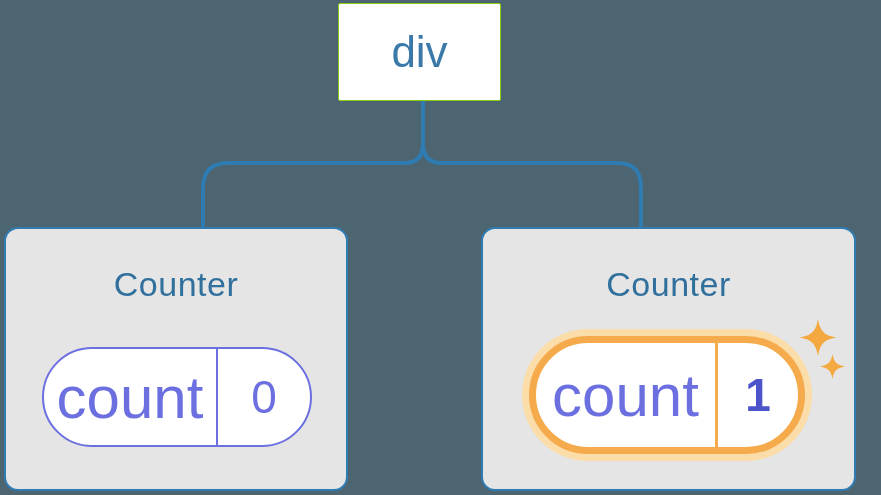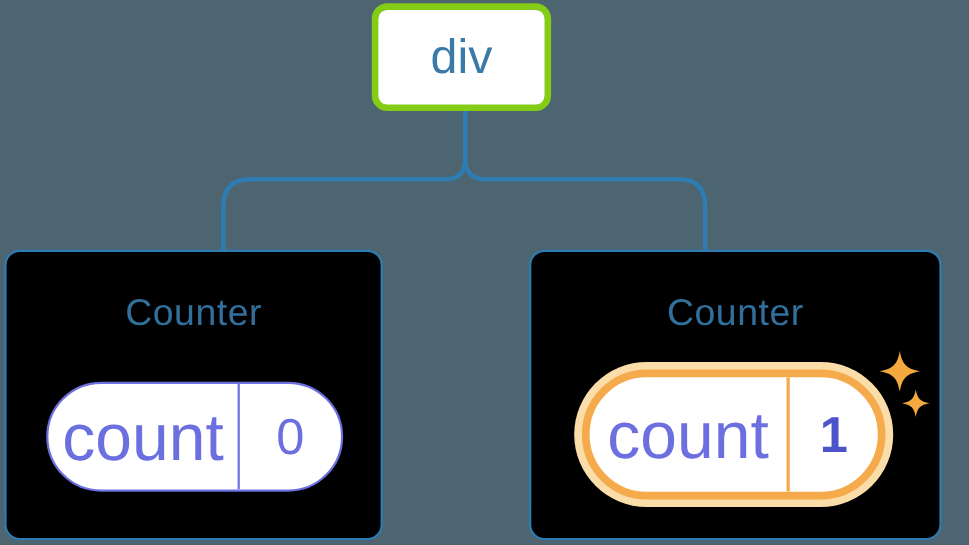--- a/index.html
+++ b/index.html
@@ -12,34 +12,34 @@
     overflow: hidden;
     font-family: "Liberation Sans", sans-serif;
   }
   .connector-svg { position: absolute; left: 0; top: 0; width: 881px; height: 495px; }
 
   .node-root {
     position: absolute;
     left: 338px; top: 3px;
     width: 163px; height: 98px;
     background: #ffffff;
-    border: 6px solid #84cc16;
-    border-radius: 14px;
+    border: 1px solid #84cc16;
+    border-radius: 2px;
     display: flex; align-items: center; justify-content: center;
     color: #3b79a8;
     font-size: 44px;
     font-weight: 500;
     z-index: 2;
   }
 
   .card {
     position: absolute;
     top: 227px;
     height: 264px;
-    background: #000000;
+    background: #e5e5e5;
     border: 2px solid #2e7cb2;
     border-radius: 14px;
     z-index: 2;
     text-decoration: underline;
   }
   .card-left  { left: 4px;   width: 344px; }
   .card-right { left: 481px; width: 375px; }
 
   .card-title {
     position: absolute;

